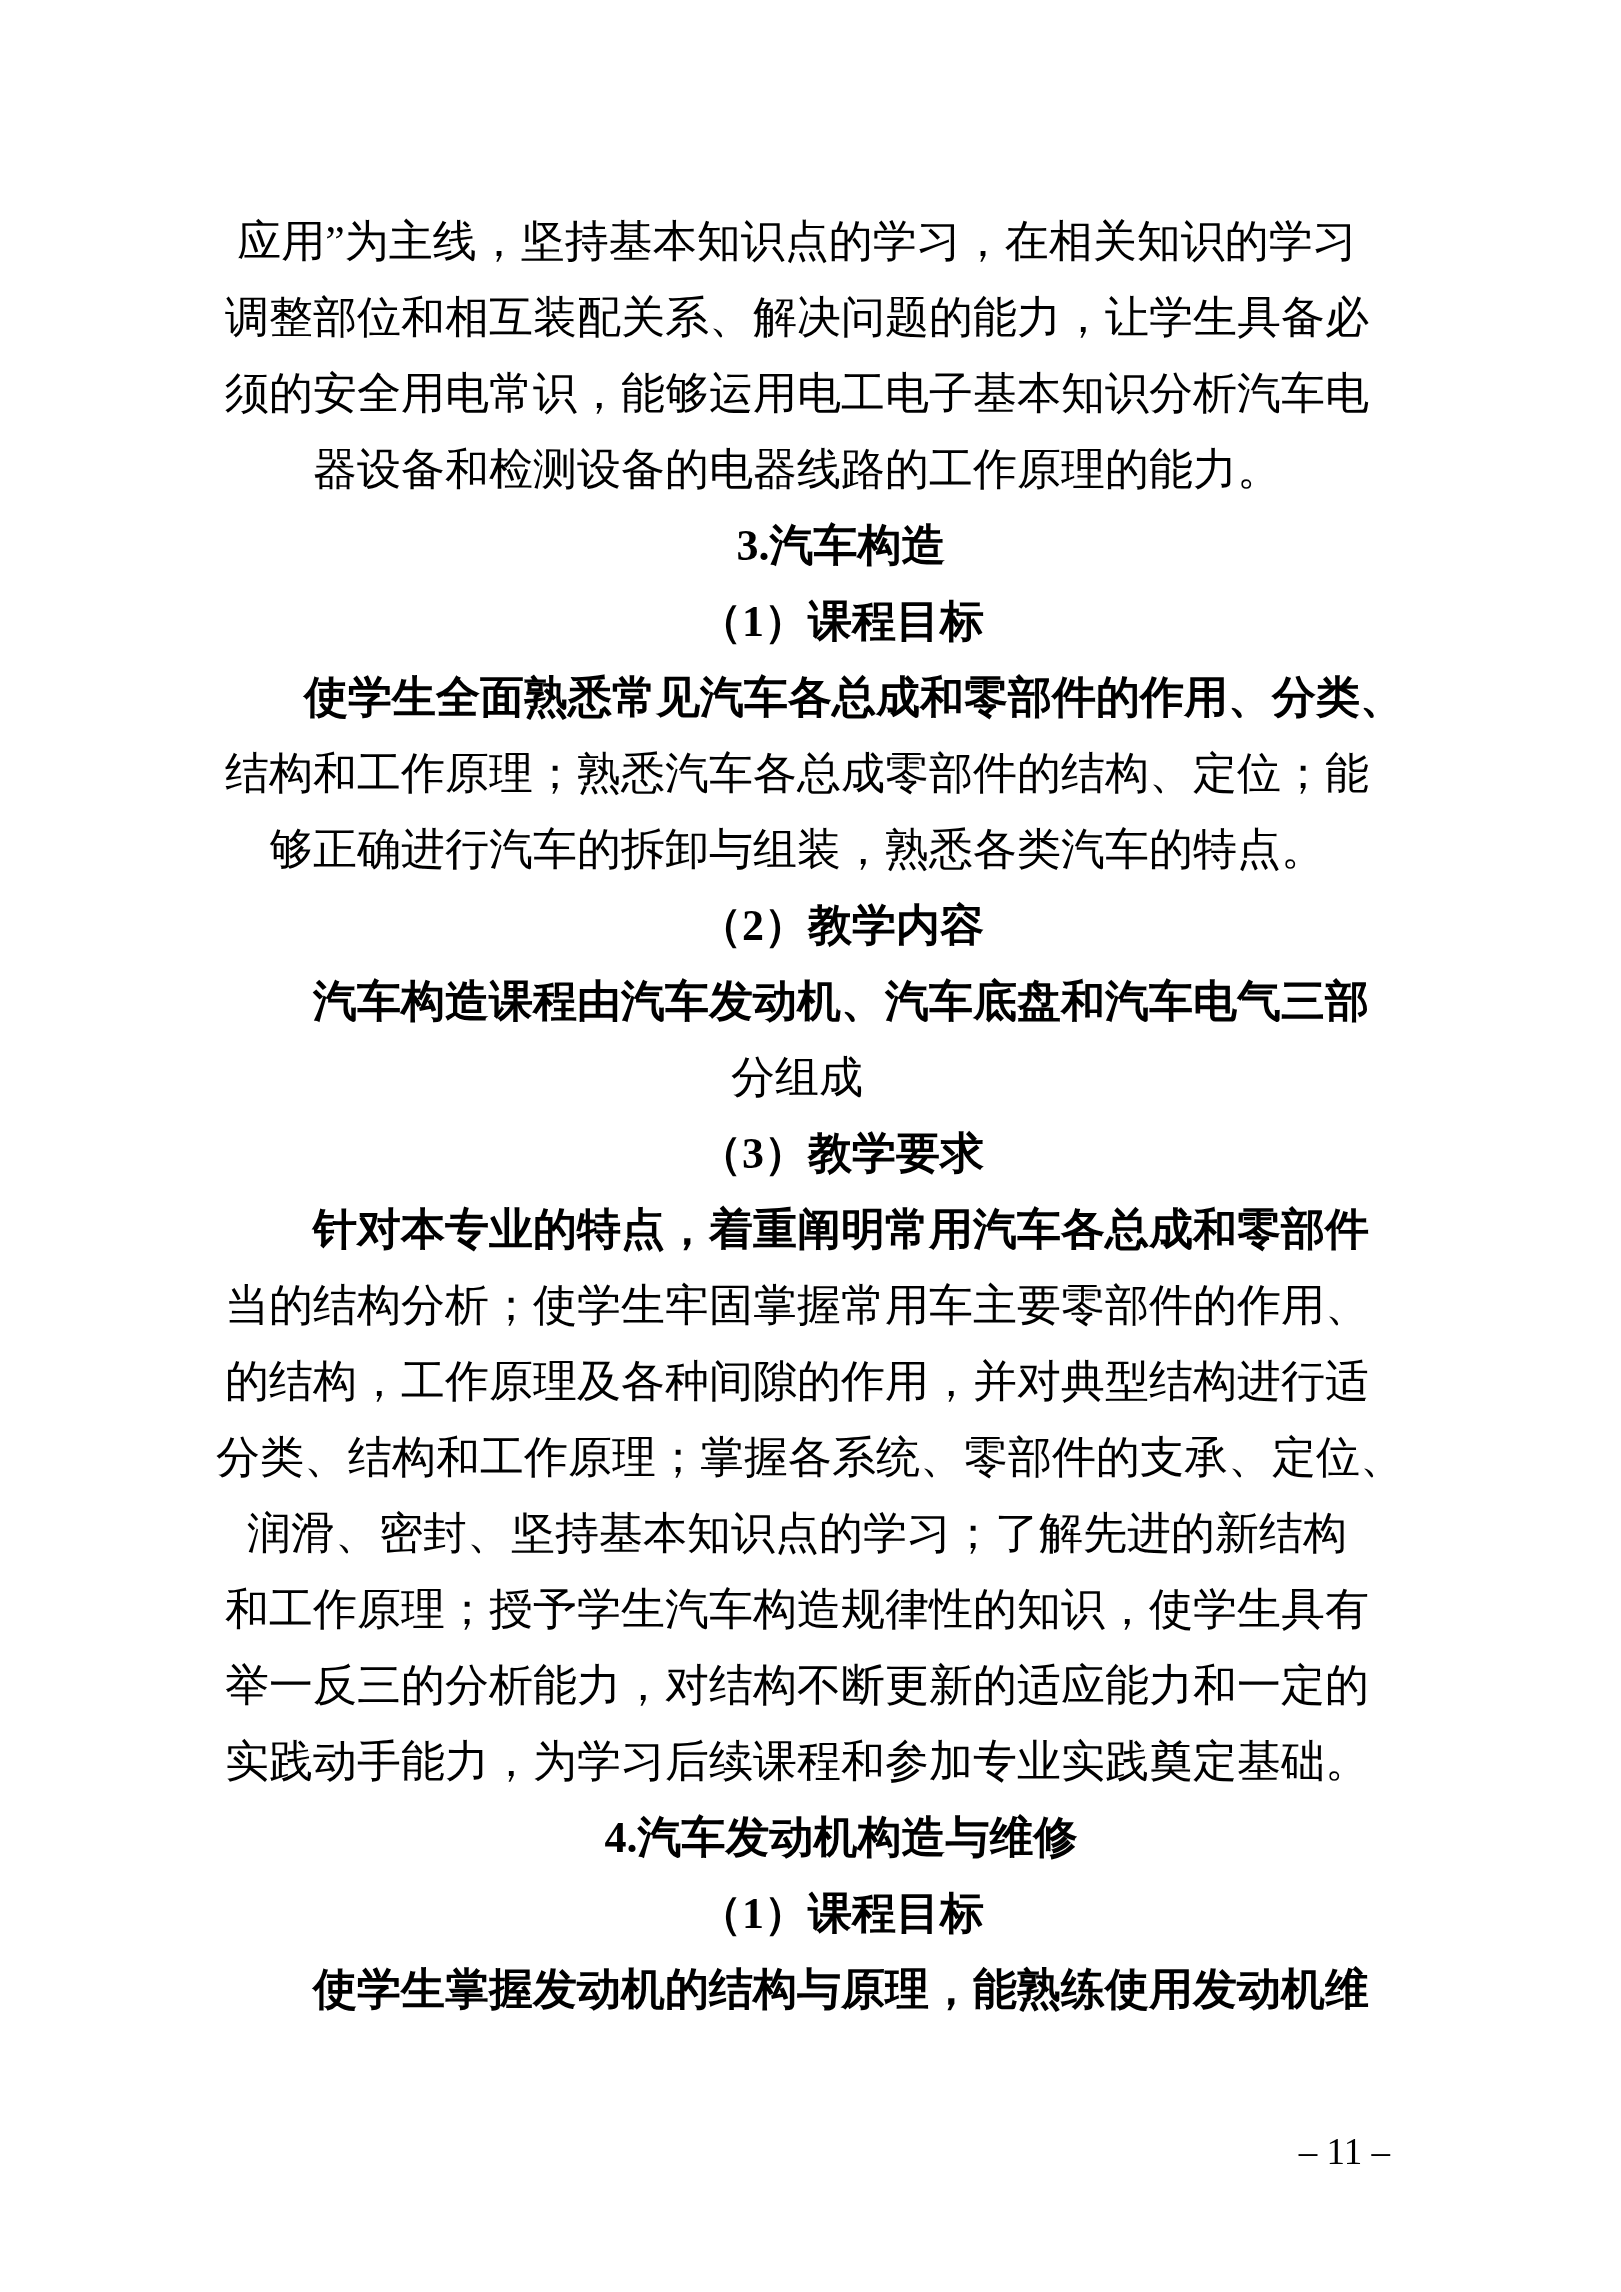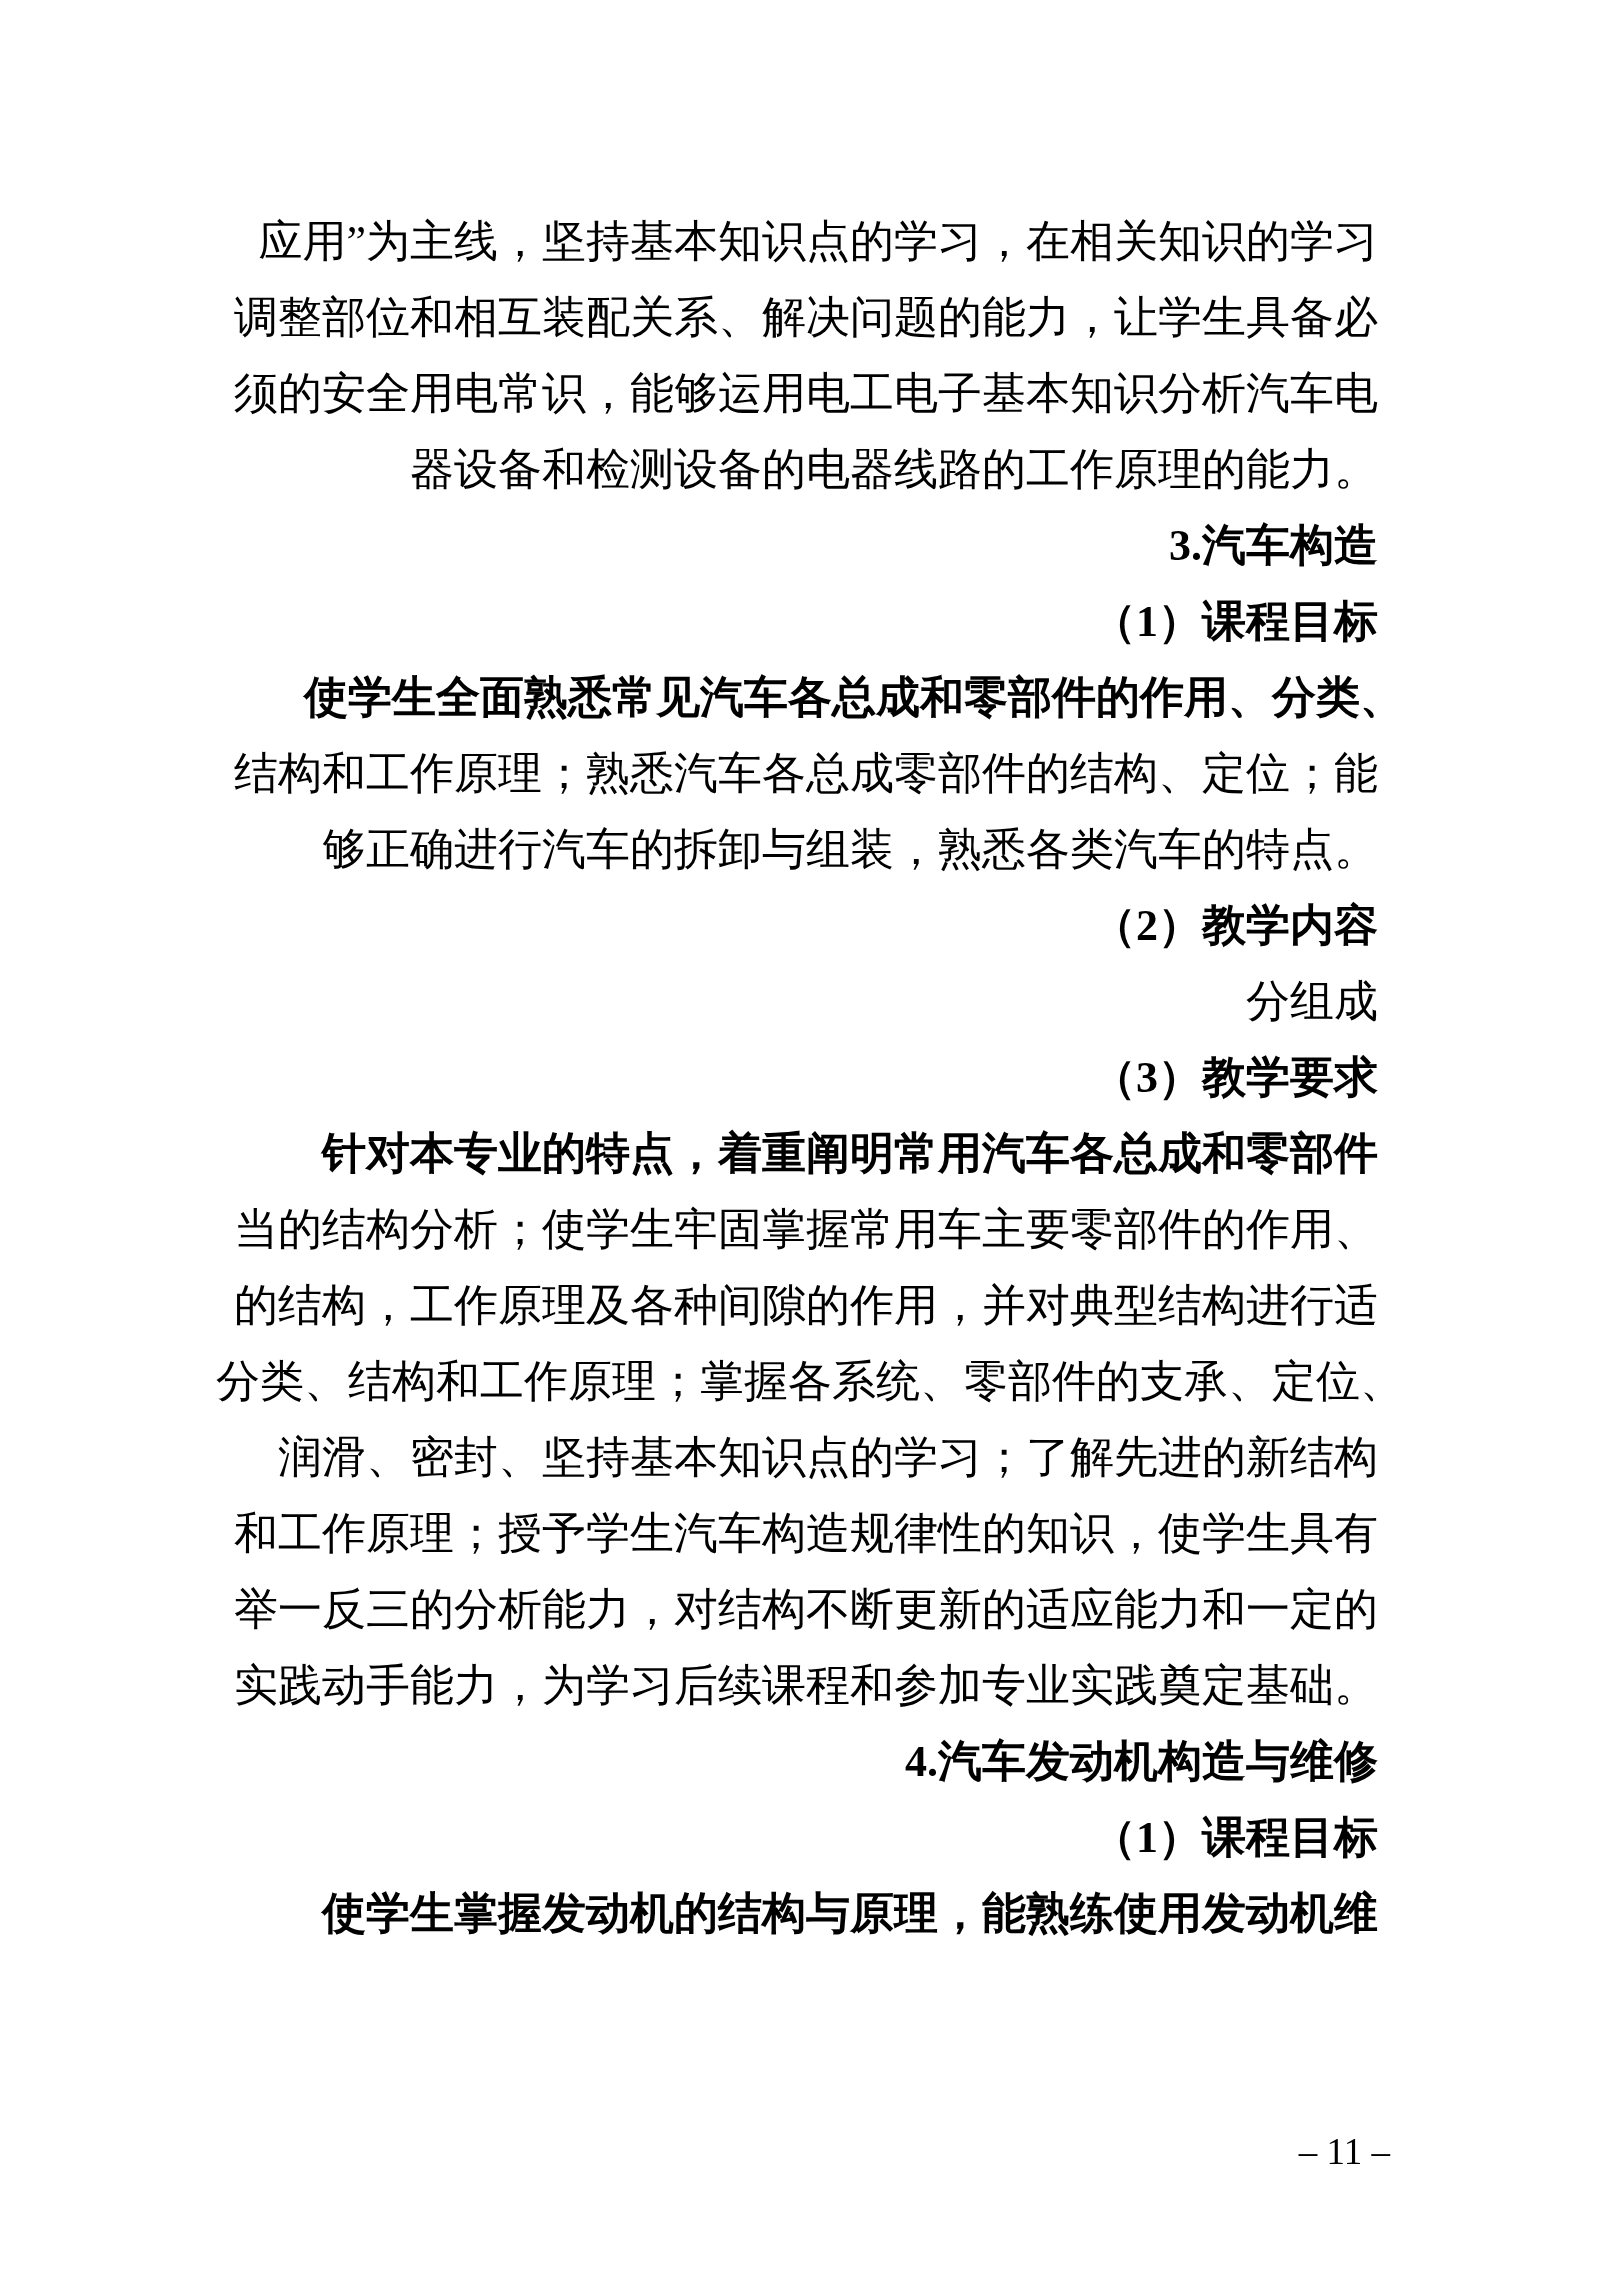--- a/index.html
+++ b/index.html
@@ -27,21 +27,21 @@
     left: 216px;
     top: 204px;
     width: 1162px;
   }
   .ln {
     height: 76px;
     line-height: 76px;
     font-size: 44px;
     letter-spacing: 0px;
     white-space: nowrap;
-    text-align: right;
+    text-align: center;
   }
   .indent {
     text-indent: 88px;
     font-weight: bold;
   }
   .bold {
     font-weight: bold;
   }
   .page-number {
     position: absolute;
@@ -63,20 +63,21 @@
     <div class="ln">应用”为主线，坚持基本知识点的学习，在相关知识的学习</div>
     <div class="ln">调整部位和相互装配关系、解决问题的能力，让学生具备必</div>
     <div class="ln">须的安全用电常识，能够运用电工电子基本知识分析汽车电</div>
     <div class="ln">器设备和检测设备的电器线路的工作原理的能力。</div>
     <div class="ln indent bold">3.汽车构造</div>
     <div class="ln indent">（1）课程目标</div>
     <div class="ln indent">使学生全面熟悉常见汽车各总成和零部件的作用、分类、</div>
     <div class="ln">结构和工作原理；熟悉汽车各总成零部件的结构、定位；能</div>
     <div class="ln">够正确进行汽车的拆卸与组装，熟悉各类汽车的特点。</div>
     <div class="ln indent">（2）教学内容</div>
+    <div class="ln indent">汽车构造课程由汽车发动机、汽车底盘和汽车电气三部</div>
     <div class="ln">分组成</div>
     <div class="ln indent">（3）教学要求</div>
     <div class="ln indent">针对本专业的特点，着重阐明常用汽车各总成和零部件</div>
     <div class="ln">当的结构分析；使学生牢固掌握常用车主要零部件的作用、</div>
     <div class="ln">的结构，工作原理及各种间隙的作用，并对典型结构进行适</div>
     <div class="ln">分类、结构和工作原理；掌握各系统、零部件的支承、定位、</div>
     <div class="ln">润滑、密封、坚持基本知识点的学习；了解先进的新结构</div>
     <div class="ln">和工作原理；授予学生汽车构造规律性的知识，使学生具有</div>
     <div class="ln">举一反三的分析能力，对结构不断更新的适应能力和一定的</div>
     <div class="ln">实践动手能力，为学习后续课程和参加专业实践奠定基础。</div>

